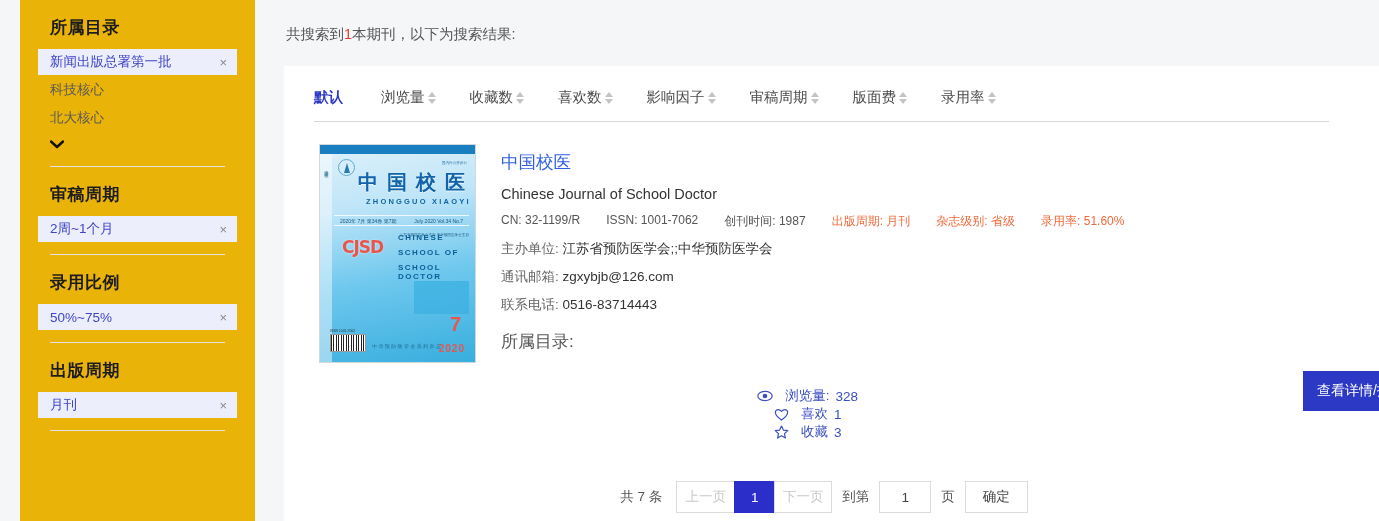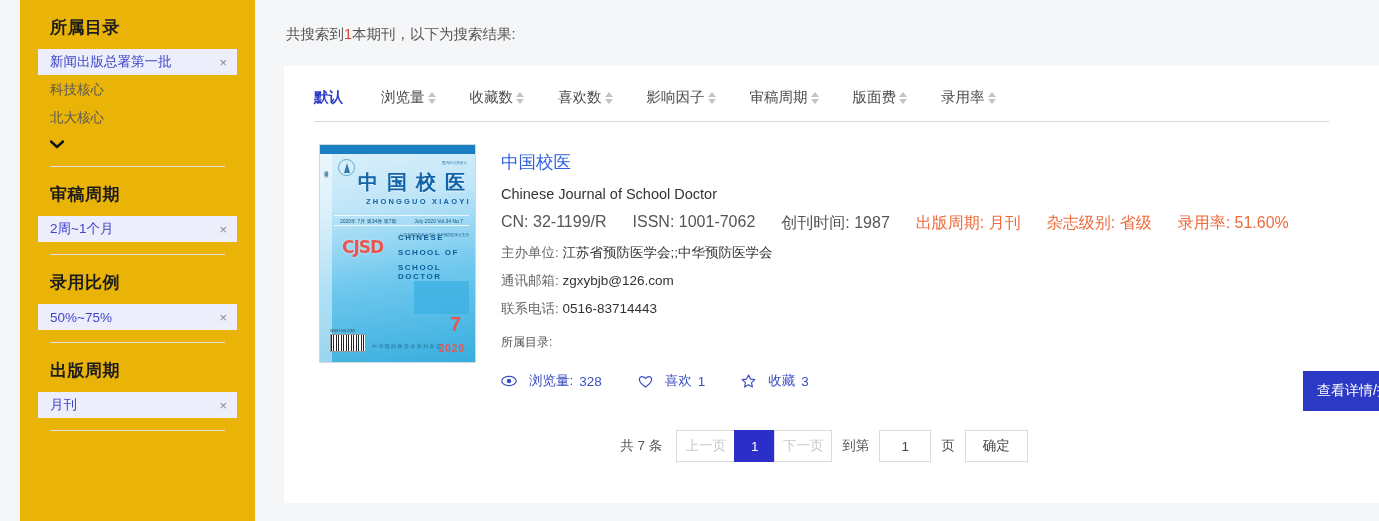--- a/index.html
+++ b/index.html
@@ -103,34 +103,34 @@
   .cover .year { position:absolute; bottom:8px; right:10px; font-size:10px; font-weight:bold; color:#e8554c; letter-spacing:1px;}
   .cover .footcn { position:absolute; bottom:12px; left:52px; font-size:5px; color:#1f6a93; line-height:7px;}
   .cover .barcode { position:absolute; bottom:10px; left:10px; width:36px; height:18px;
       background: repeating-linear-gradient(90deg,#222 0 1px,#fff 1px 2px,#222 2px 3px,#fff 3px 5px);
       border:1px solid #999; background-color:#fff;}
   .cover .isbn { position:absolute; bottom:29px; left:10px; font-size:3.4px; color:#333; }
 
   .info { padding-left: 25px; padding-top: 6px; }
   .j-title { font-size: 17.5px; color: #2f5fe0; margin-bottom: 12px; cursor:pointer; }
   .j-en { font-size: 14.5px; color: #333; margin-bottom: 11px; }
-  .meta-row { font-size: 16px; color: #555; margin-bottom: 10px; display:flex; flex-wrap:wrap; }
+  .meta-row { font-size: 12px; color: #555; margin-bottom: 10px; display:flex; flex-wrap:wrap; }
   .meta-row span.seg { margin-right: 26px; white-space: nowrap; }
   .meta-row span.hot { color: #ef6a3a; }
   .kv { font-size: 13.5px; color: #555; margin-bottom: 10px; }
   .kv .k { color: #666; }
   .kv .v { color: #333; }
 
   .tags { display: flex; align-items: center; margin-top: 16px; }
-  .tags .lbl { font-size: 12px; color: #555; margin-right: 8px; }
+  .tags .lbl { font-size: 17px; color: #555; margin-right: 8px; }
   .tag { font-size: 13px; padding: 5px 14px; border-radius: 14px; margin-right: 10px; cursor:pointer;}
   .tag.solid { background: #6c6ecb; color: #fff; }
   .tag.ghost { background: #eceefb; color: #5a5fc4; }
 
-  .stats { display: flex; margin-top: 21px; }
+  .stats { display: flex; align-items: center; margin-top: 34px; flex-direction: column; }
   .stat { display: flex; align-items: center; font-size: 13.5px; color: #3b4fc0; margin-right: 36px; }
   .stat svg { margin-right: 6px; }
 
   .detail-btn {
     position: absolute; right: -20px; top: 371px;
     background: #2c39c4; color: #fff; font-size: 14px;
     padding: 11px 14px; cursor: pointer; white-space: nowrap;
   }
 
   

